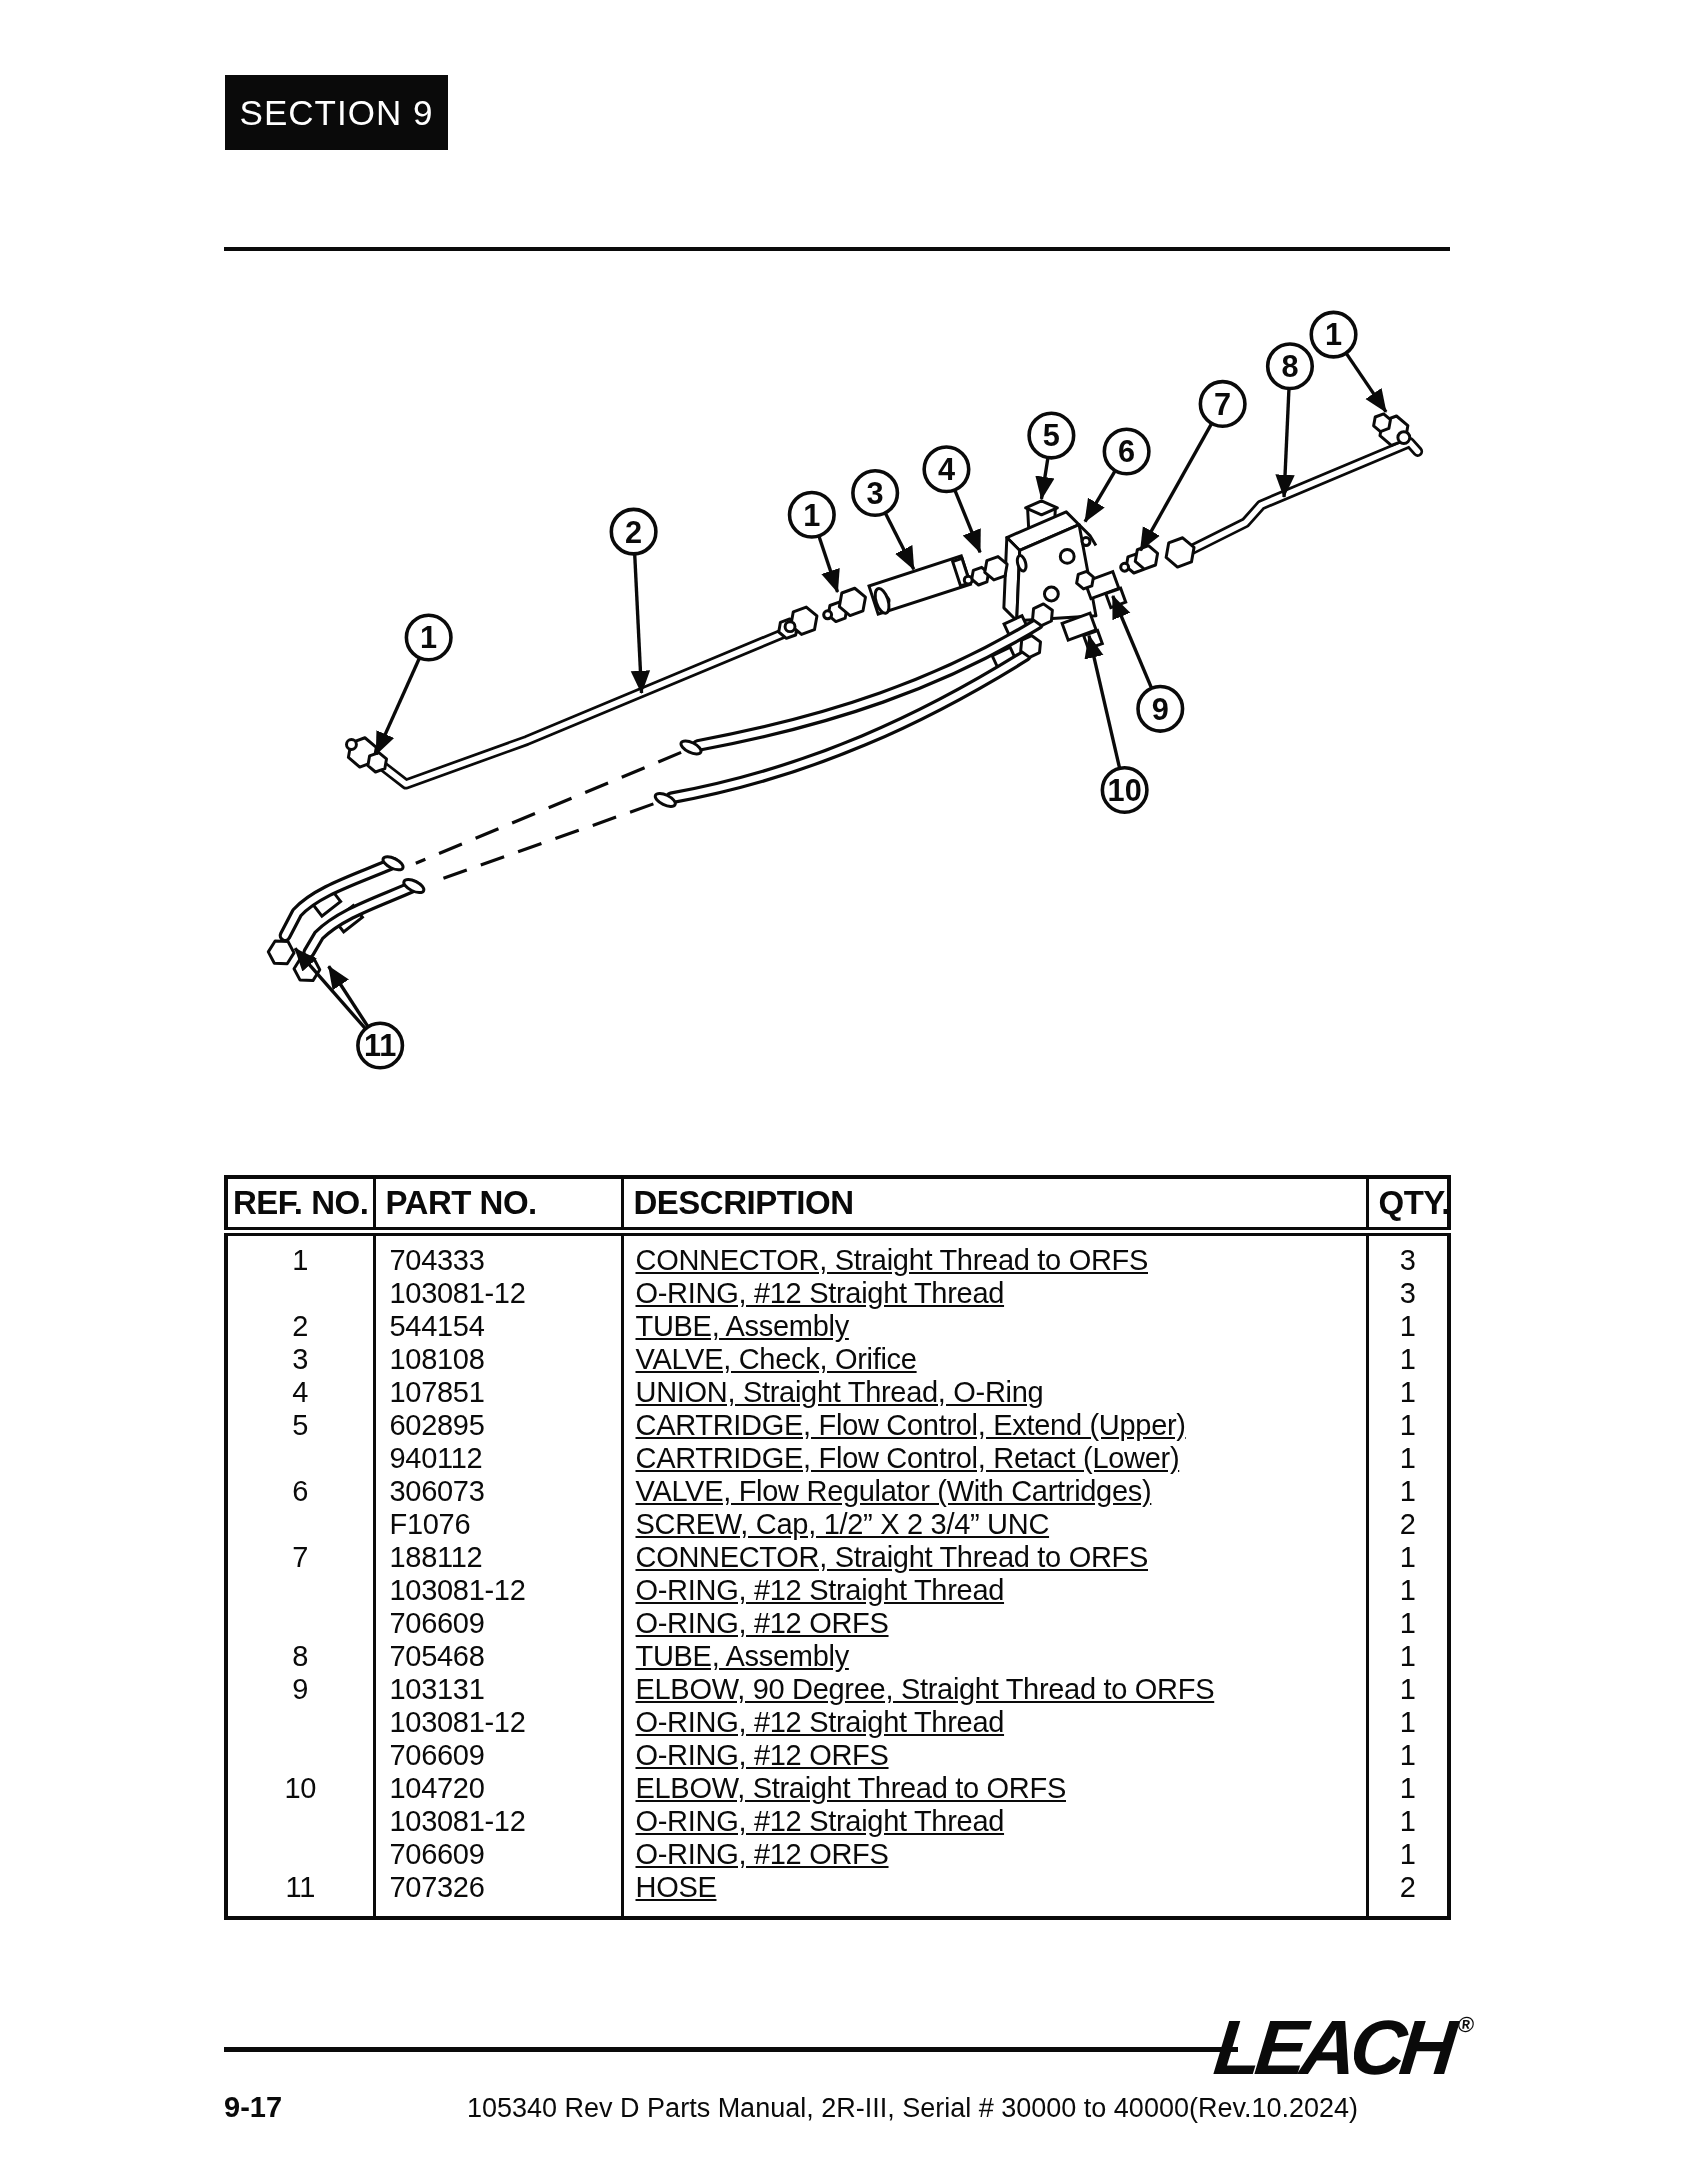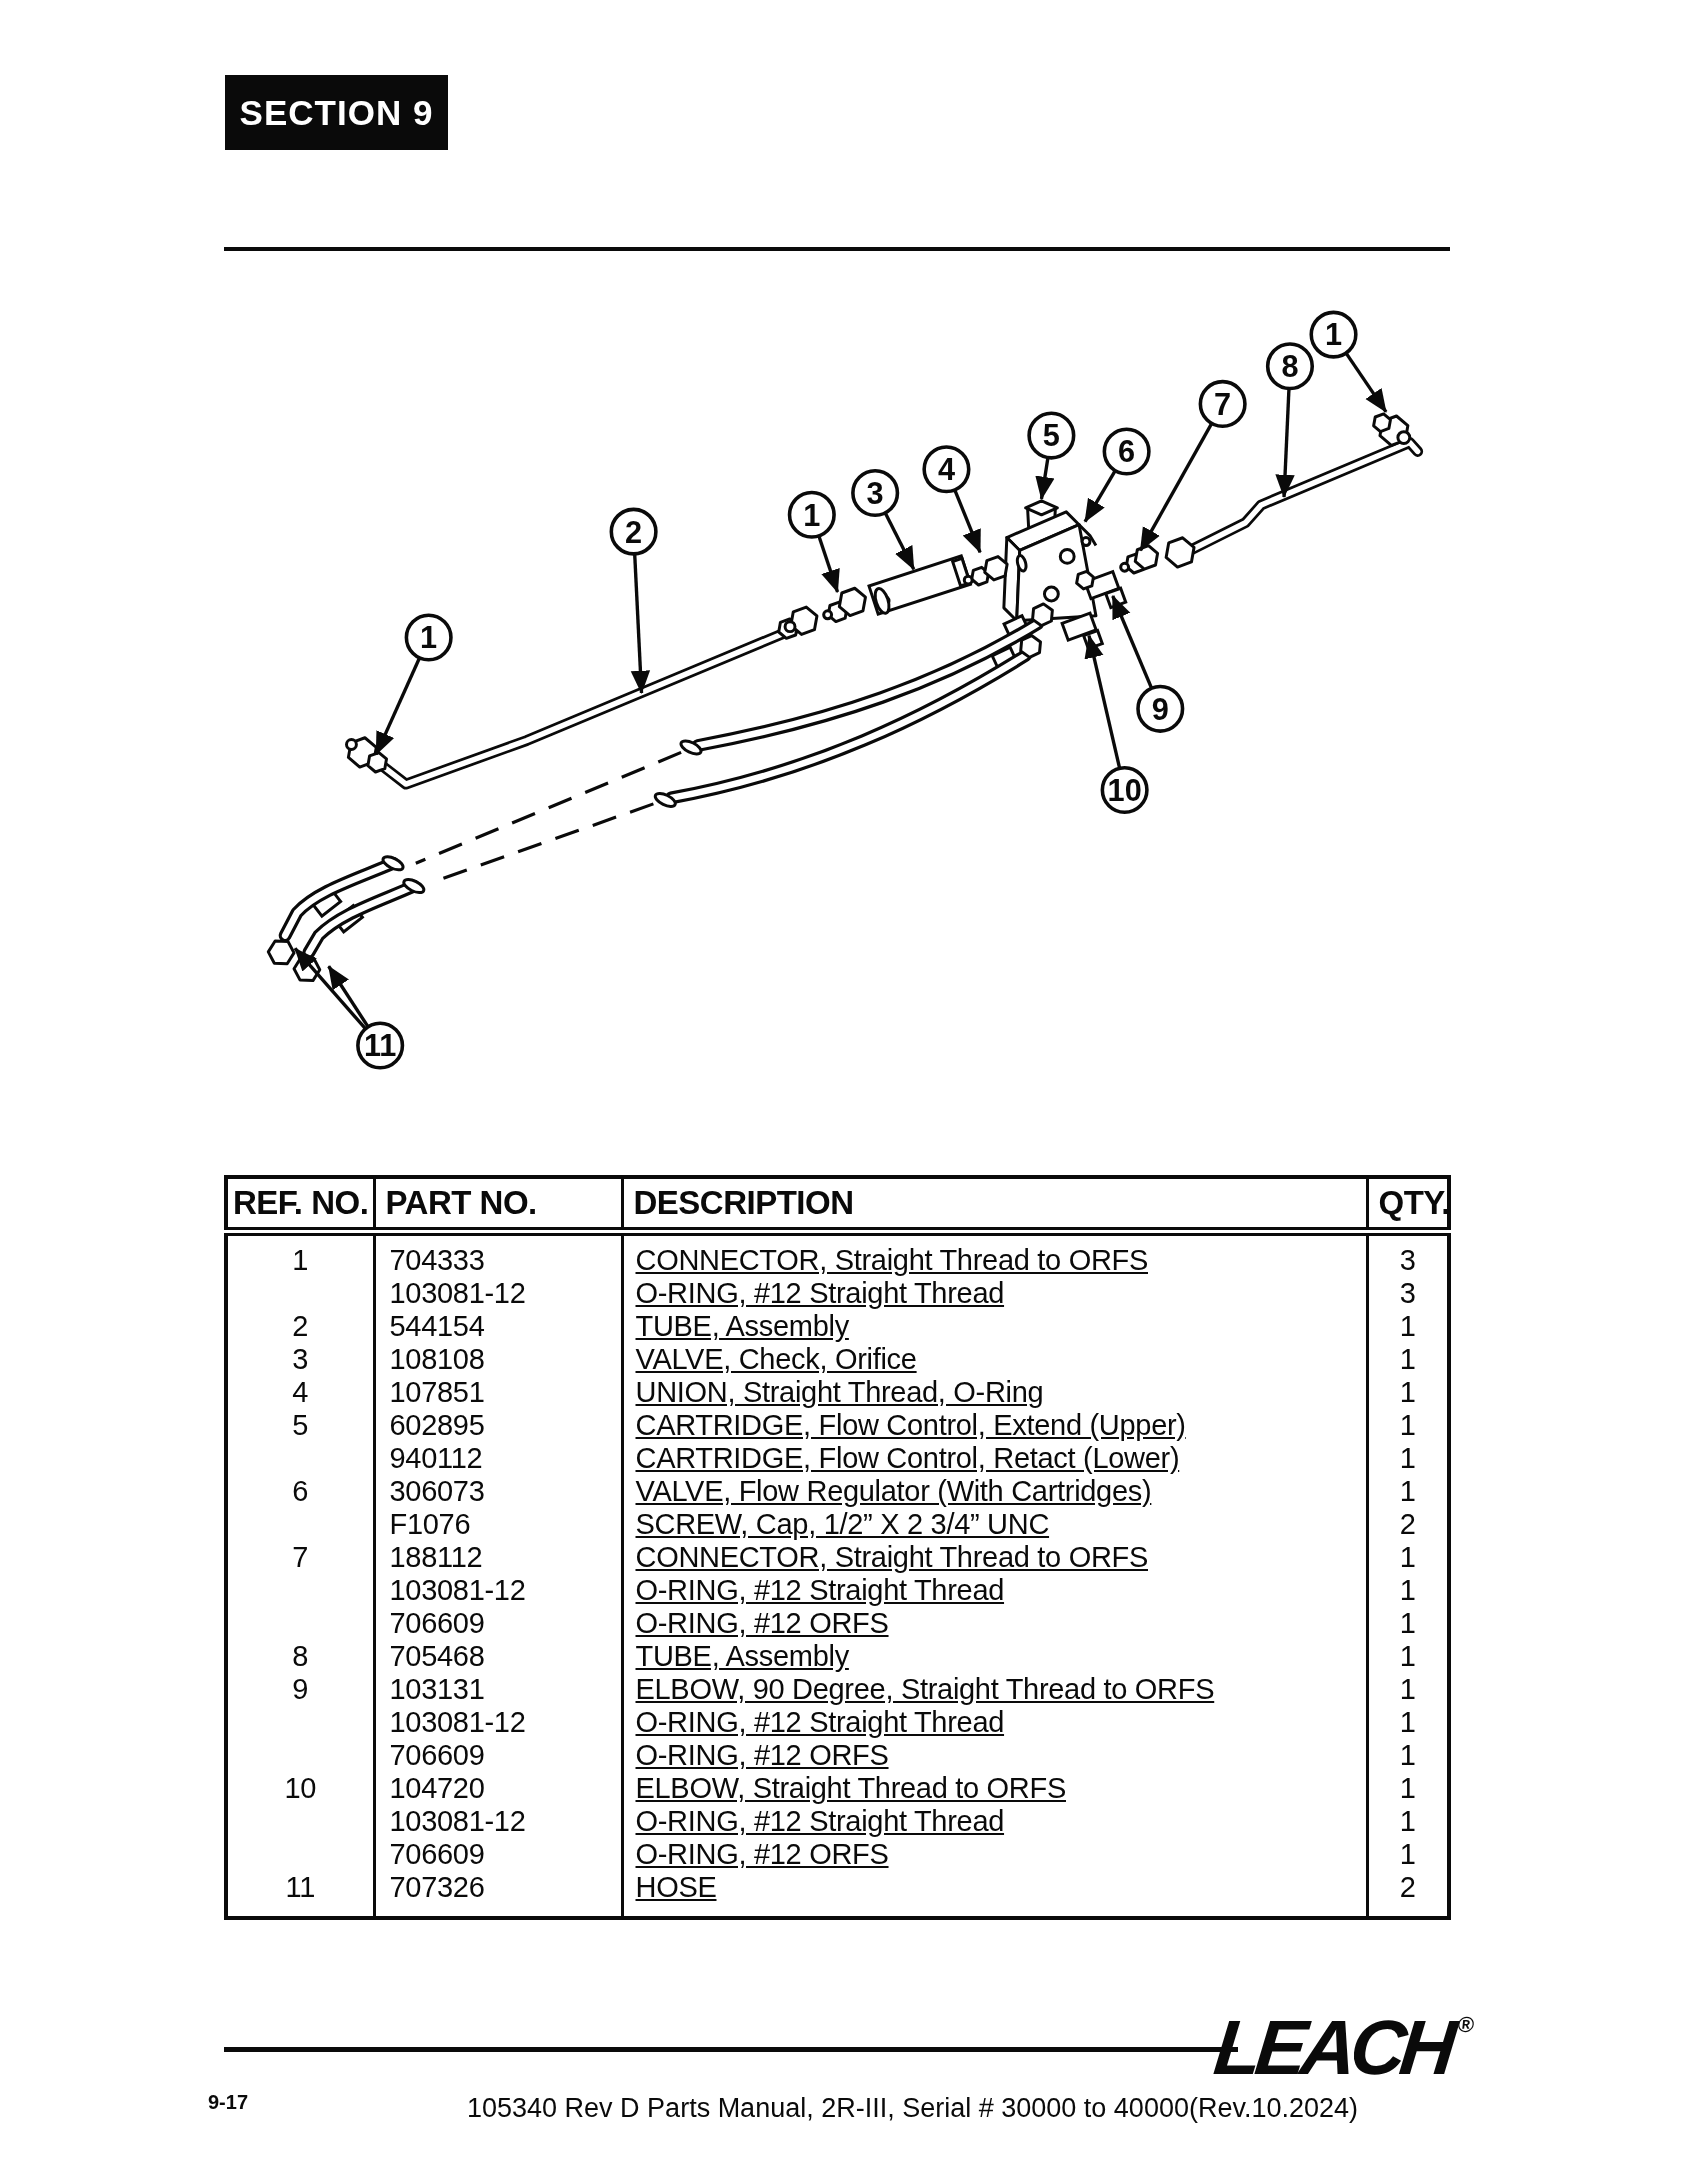--- a/index.html
+++ b/index.html
@@ -1,20 +1,20 @@
 <!DOCTYPE html>
 <html><head>
 <meta charset="utf-8">
 <style>
   html,body{margin:0;padding:0;background:#e8e8e8;}
   .page{position:relative;width:1683px;height:2178px;background:#ffffff;
         font-family:"Liberation Sans",sans-serif;color:#0a0a0a;overflow:hidden;}
 
   .section-badge{position:absolute;left:225px;top:75px;width:223px;height:75px;
-        background:#0a0a0a;color:#ffffff;font-size:35px;font-weight:bold;
+        background:#0a0a0a;color:#ffffff;font-size:35px;font-weight:normal;
         display:flex;align-items:center;justify-content:center;letter-spacing:1px;}
 
   .page-title{position:absolute;left:224px;top:164px;margin:0;font-size:52px;
         font-weight:bold;letter-spacing:-1.5px;white-space:nowrap;}
 
   .title-rule{position:absolute;left:224px;top:247px;width:1226px;height:4px;background:#0a0a0a;}
 
   #diagram{position:absolute;left:0;top:0;width:1683px;height:2178px;pointer-events:none;}
   #diagram polygon{fill:#ffffff;stroke:#0a0a0a;stroke-width:3;stroke-linejoin:round;}
   #diagram polyline{fill:none;stroke:#0a0a0a;stroke-width:3;}
@@ -41,21 +41,21 @@
   .parts-table td.c-part{padding-left:14px;}
   .parts-table td.c-desc{padding-left:12px;text-decoration:underline;}
   .parts-table tbody tr:first-child td{padding-top:8px;}
   .parts-table tbody tr:last-child td{padding-bottom:12px;}
 
   .footer-rule{position:absolute;left:224px;top:2047px;width:1014px;height:5px;background:#0a0a0a;}
   .brand{position:absolute;left:1216px;top:1990px;font-size:77px;font-weight:bold;
         font-style:italic;letter-spacing:-6px;transform:skewX(-6deg);white-space:nowrap;line-height:69px;}
   .brand .reg{font-size:22px;font-weight:bold;letter-spacing:0;vertical-align:42px;margin-left:5px;}
   .footer-row{position:absolute;left:0;top:2091px;width:1683px;height:40px;}
-  .page-num{position:absolute;left:208px;top:0;font-size:20px;font-weight:bold;}
+  .page-num{position:absolute;left:224px;top:0;font-size:29px;font-weight:bold;}
   .manual-info{position:absolute;left:467px;top:2px;font-size:27px;}
 </style>
 </head>
 <body>
 
 <div class="page">
 
   <div class="section-badge">SECTION 9</div>
 
 

